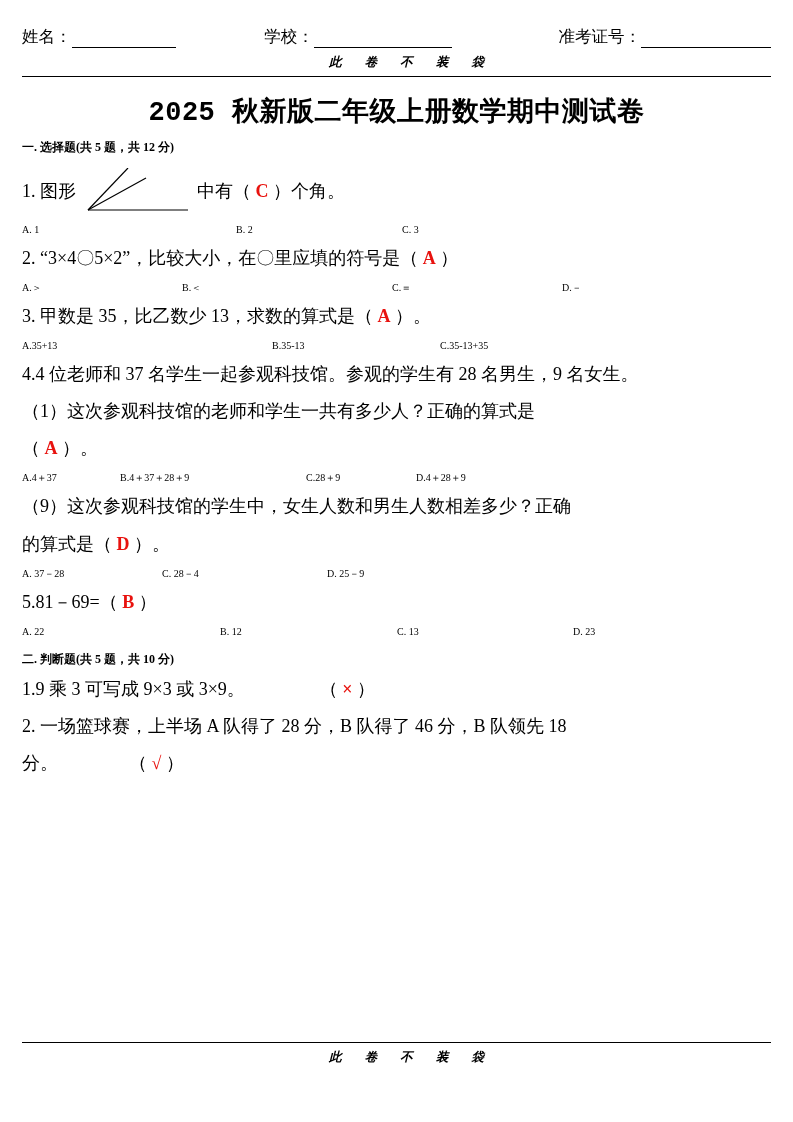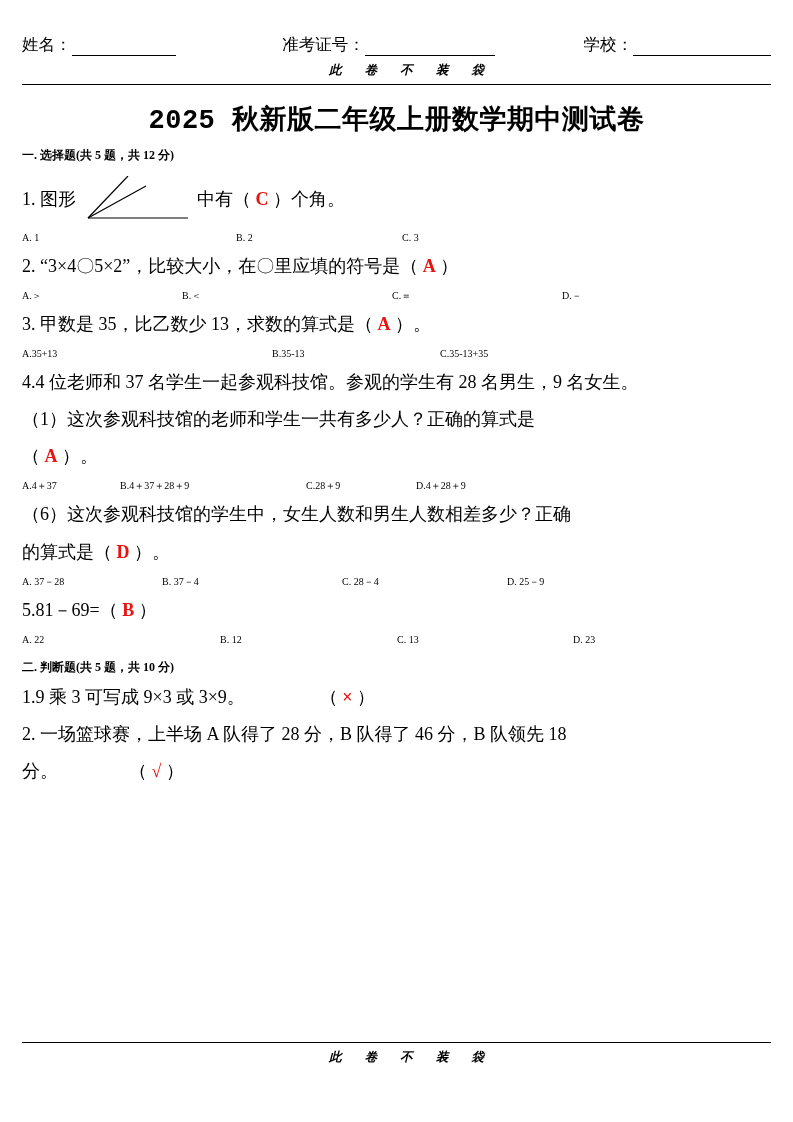--- a/index.html
+++ b/index.html
@@ -21,21 +21,21 @@
     height: 1122px;
     box-sizing: border-box;
     padding: 0 22px;
   }
 
   
   .header {
     display: flex;
     align-items: flex-end;
     justify-content: space-between;
-    padding-top: 34px;
+    padding-top: 26px;
     font-size: 16.5px;
   }
   .hdr-field {
     display: flex;
     align-items: flex-end;
     white-space: nowrap;
   }
   .hdr-label { font-size: 16.5px; }
   .hdr-rule {
     display: inline-block;
@@ -125,27 +125,27 @@
 </head>
 <body>
 
 <div class="page">
 
   <div class="header">
     <div class="hdr-field hdr-left">
       <span class="hdr-label">姓名：</span>
       <span class="hdr-rule rule-name"></span>
     </div>
+    <div class="hdr-field hdr-right">
+      <span class="hdr-label">学校：</span>
+      <span class="hdr-rule rule-school"></span>
+    </div>
     <div class="hdr-field hdr-mid">
       <span class="hdr-label">准考证号：</span>
       <span class="hdr-rule rule-exam"></span>
-    </div>
-    <div class="hdr-field hdr-right">
-      <span class="hdr-label">学校：</span>
-      <span class="hdr-rule rule-school"></span>
     </div>
   </div>
 
   <div class="seal-line">此 卷 不 装 袋</div>
   <div class="rule-top"></div>
 
   <div class="doc-title">2025 秋新版二年级上册数学期中测试卷</div>
 
   <div class="section-title">一. 选择题(共 5 题，共 12 分)</div>
 
@@ -202,29 +202,28 @@
     <span class="ans">A</span>
     <span>）。</span>
   </div>
   <div class="opts">
     <span style="width:98px">A.4＋37</span>
     <span style="width:186px">B.4＋37＋28＋9</span>
     <span style="width:110px">C.28＋9</span>
     <span>D.4＋28＋9</span>
   </div>
 
-  <div class="q">（6）这次参观科技馆的学生中，女生人数和男生人数相差多少？正确</div>
+  <div class="q">（9）这次参观科技馆的学生中，女生人数和男生人数相差多少？正确</div>
   <div class="q">
     <span>的算式是（</span>
     <span class="ans">D</span>
     <span>）。</span>
   </div>
   <div class="opts">
     <span style="width:140px">A. 37－28</span>
-    <span style="width:180px">B. 37－4</span>
     <span style="width:165px">C. 28－4</span>
     <span>D. 25－9</span>
   </div>
 
   <div class="q">
     <span>5.81－69=（</span>
     <span class="ans">B</span>
     <span>）</span>
   </div>
   <div class="opts">

